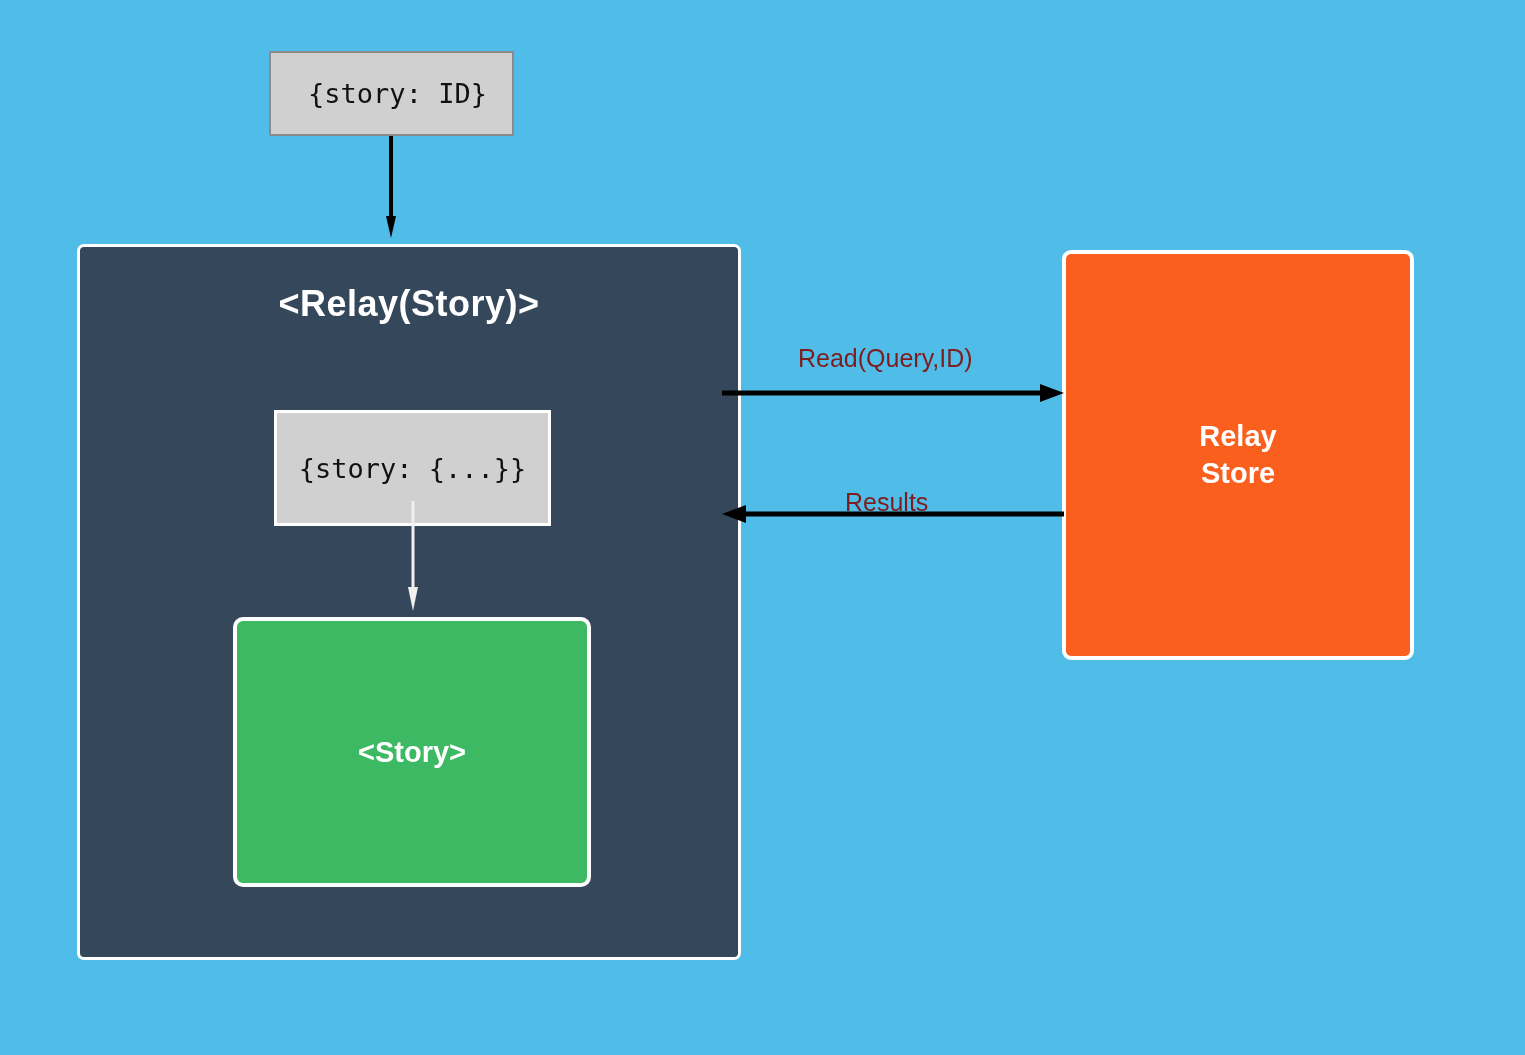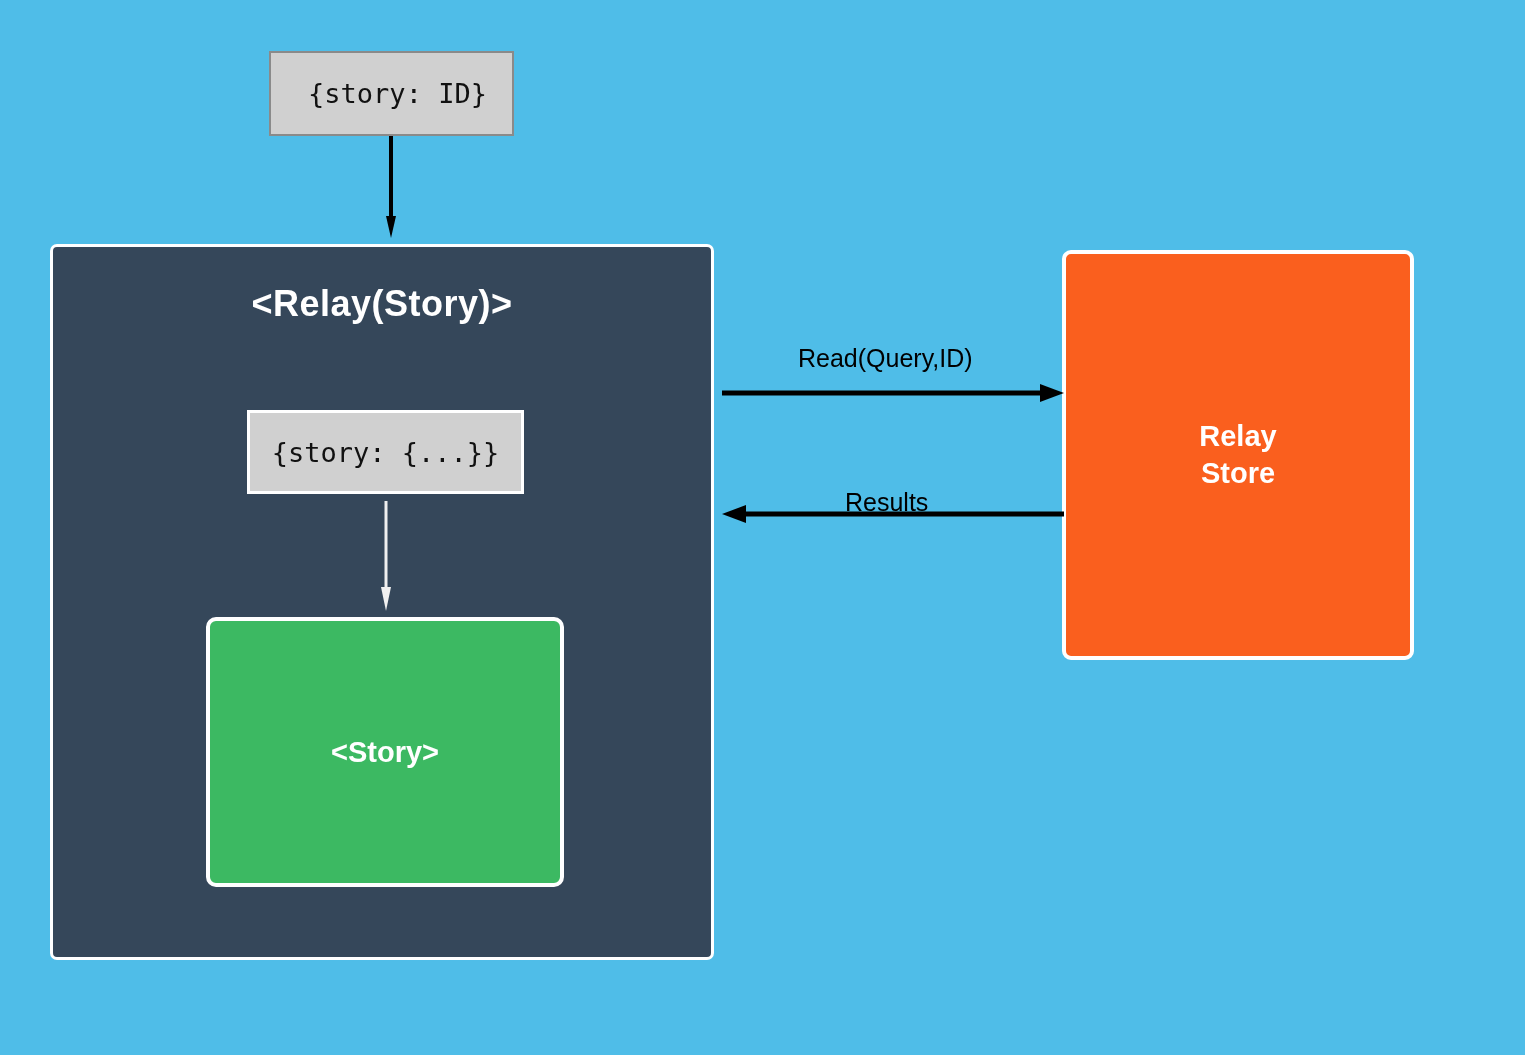--- a/index.html
+++ b/index.html
@@ -44,21 +44,21 @@
     position: absolute;
     left: 386px;
     top: 136px;
     width: 10px;
     height: 102px;
   }
 
   
   #relay-story-container {
     position: absolute;
-    left: 50px;
+    left: 77px;
     top: 244px;
     width: 664px;
     height: 716px;
     background: #35475a;
     border: 3px solid #ffffff;
     border-radius: 7px;
     box-sizing: border-box;
   }
   #relay-story-title {
     position: absolute;
@@ -71,21 +71,21 @@
     font-weight: bold;
     letter-spacing: 0.5px;
   }
 
   
   #story-props-box {
     position: absolute;
     left: 194px;
     top: 163px;
     width: 277px;
-    height: 84px;
+    height: 116px;
     background: #d0d0d0;
     border: 3px solid #ffffff;
     box-sizing: border-box;
     display: flex;
     align-items: center;
     justify-content: center;
   }
   #story-props-box .code {
     font-family: "DejaVu Sans Mono", "Liberation Mono", monospace;
     font-size: 27px;
@@ -150,21 +150,21 @@
   
   .h-arrow {
     position: absolute;
     height: 22px;
   }
   #read-arrow  { left: 722px; top: 382px; width: 342px; }
   #results-arrow { left: 722px; top: 503px; width: 342px; }
 
   .edge-label {
     position: absolute;
-    color: #000000;
+    color: #7f1d1d;
     font-size: 25px;
     white-space: nowrap;
   }
   #read-label    { left: 798px; top: 344px; }
   #results-label { left: 845px; top: 488px; }
 </style>
 </head>
 <body>
 
 <div id="canvas">

